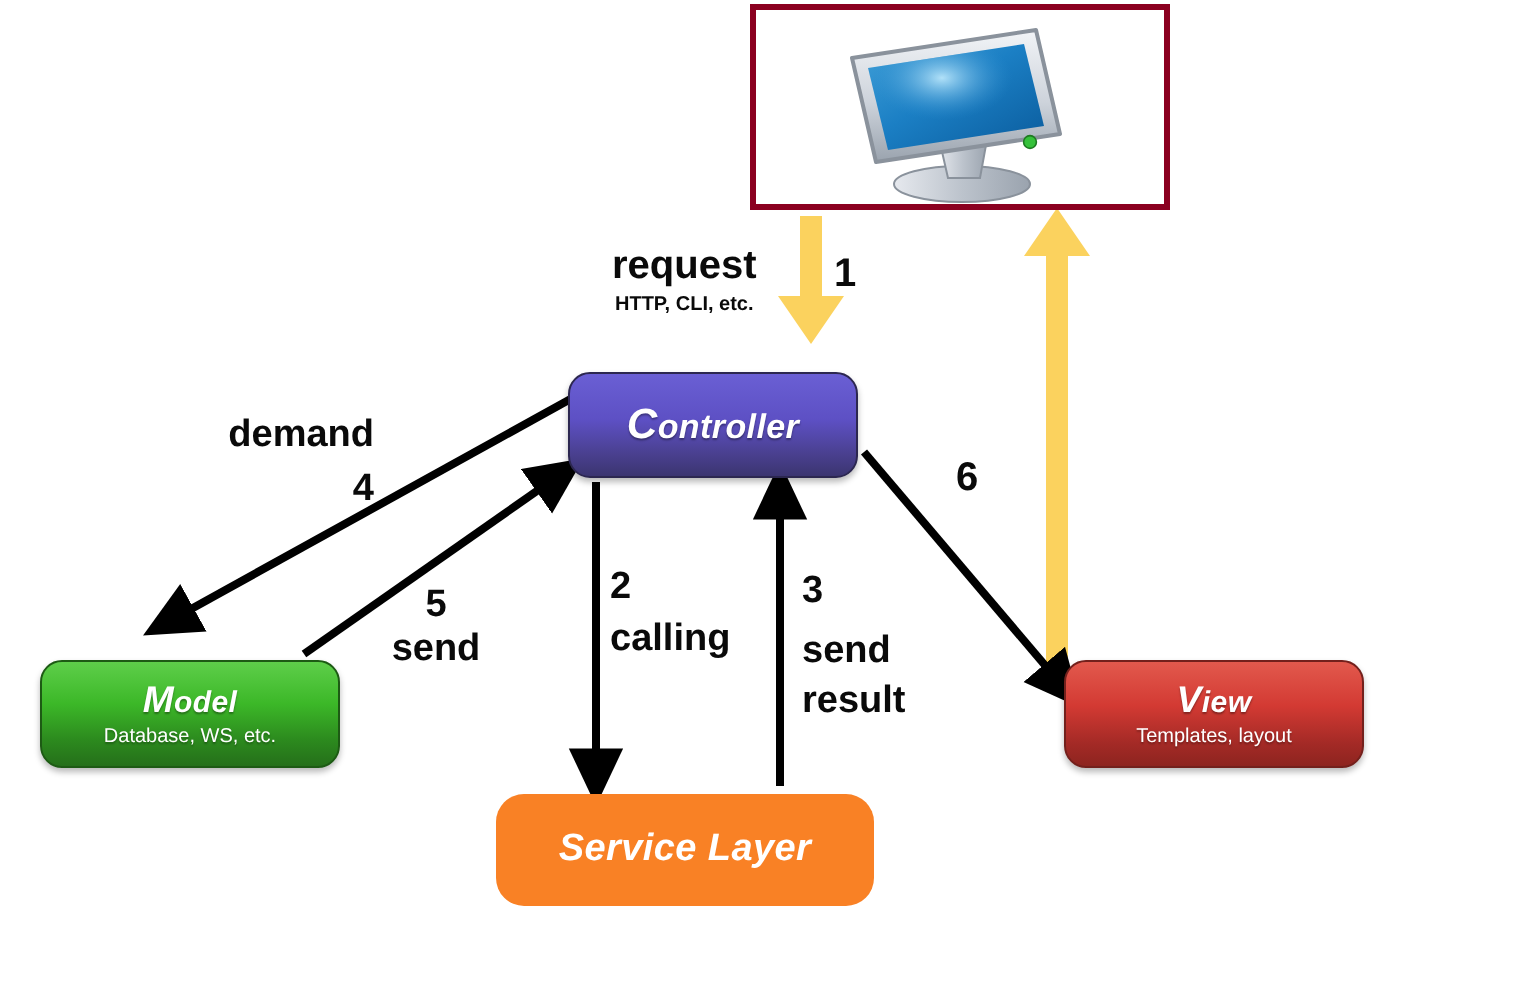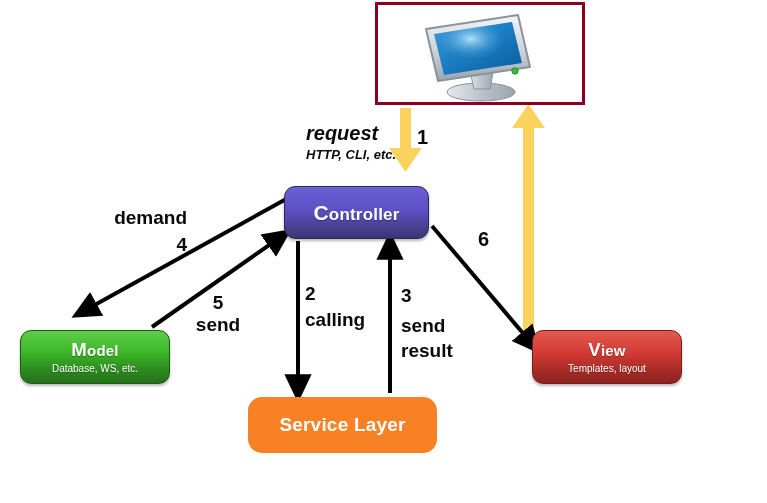--- a/index.html
+++ b/index.html
@@ -53,20 +53,21 @@
     display: flex;
     flex-direction: column;
     align-items: center;
     justify-content: center;
     line-height: 1.12;
   }
   .node .title {
     font-weight: bold;
     letter-spacing: .2px;
     text-shadow: 0 1px 1px rgba(0,0,0,.35);
+    font-style: italic;
   }
   .node .title .cap {
     font-size: 1.24em;
   }
   .node .sub {
     font-size: 10px;
     margin-top: 2px;
     text-shadow: 0 1px 1px rgba(0,0,0,.3);
   }
 
@@ -116,31 +117,30 @@
 
   
   .lbl {
     position: absolute;
     color: #0a0a0a;
     font-weight: bold;
     white-space: nowrap;
   }
   .lbl .sub {
     display: block;
-    font-size: 13px;
+    font-size: 10px;
     font-weight: bold;
     margin-top: 2px;
     text-align: center;
   }
   .lbl-request {
     left: 306px;
     top: 122px;
     font-size: 20px;
     text-align: left;
-    font-style: italic;
   }
   .lbl-response {
     left: 561px;
     top: 186px;
     font-size: 20px;
     text-align: center;
   }
   .lbl-response .sub { line-height: 1.25; }
   .lbl-demand {
     left: 97px;

